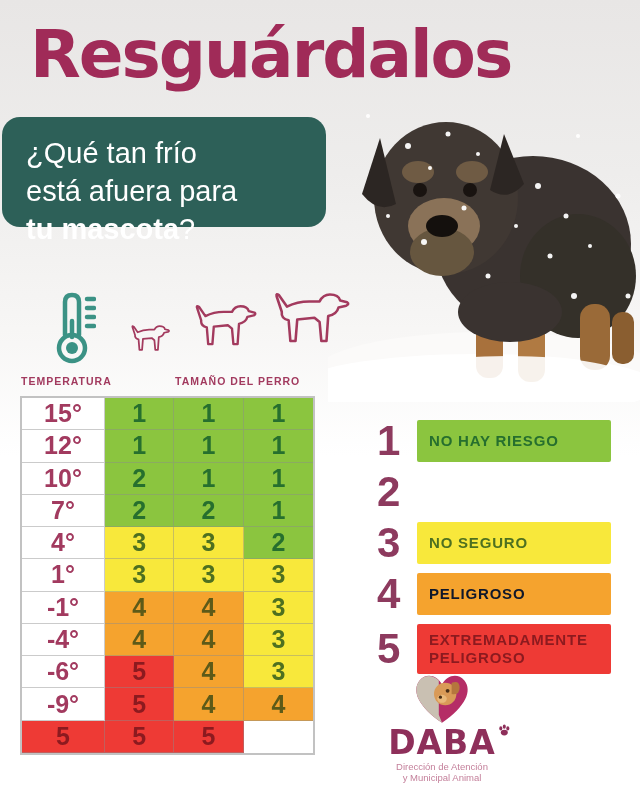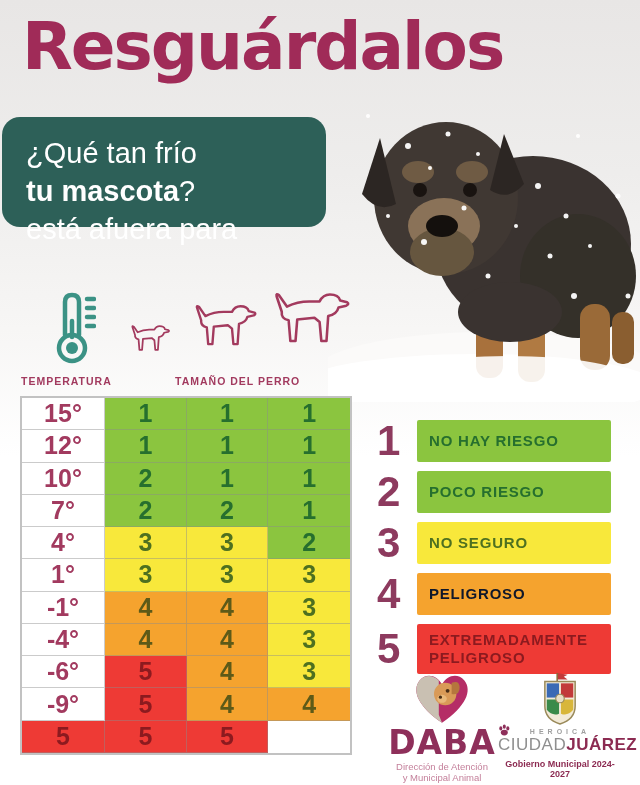--- a/index.html
+++ b/index.html
@@ -3,21 +3,21 @@
 <meta charset="utf-8">
 <style>
   html,body{margin:0;padding:0;}
   body{font-family:"Liberation Sans",sans-serif;}
   .poster{
     position:relative;width:640px;height:785px;overflow:hidden;
     background:linear-gradient(180deg,#e8e6e5 0%,#eeedec 22%,#f7f6f5 42%,#ffffff 58%,#ffffff 100%);
   }
   
   .title{
-    position:absolute;left:22px;top:8px;margin:0;
+    position:absolute;left:22px;top:8px;margin:8px;
     font-family:"DejaVu Sans","Liberation Sans",sans-serif;
     font-size:66px;font-weight:800;letter-spacing:-2px;color:#a02b58;
   }
   
   .question-box{
     position:absolute;left:2px;top:117px;width:324px;height:110px;
     background:#2d6058;border-radius:18px;box-sizing:border-box;
     padding:17px 24px;color:#ffffff;
     font-size:29px;line-height:38px;font-weight:500;
   }
@@ -30,21 +30,21 @@
     position:absolute;font-size:10.5px;font-weight:bold;letter-spacing:1px;color:#a23a5f;
   }
   .temp-label{left:21px;top:375px;width:90px;}
   .size-label{left:175px;top:375px;width:160px;}
   .dog-icon{position:absolute;}
   .dog-small{left:128px;top:322px;width:44px;height:40px;}
   .dog-medium{left:190px;top:301px;width:70px;height:61px;}
   .dog-large{left:268px;top:289px;width:86px;height:73px;}
   
   .risk-table{
-    position:absolute;left:20px;top:396px;width:332px;height:359px;
+    position:absolute;left:20px;top:396px;width:295px;height:359px;
     display:grid;grid-template-columns:83px 1fr 1fr 1fr;
     border:2px solid #c2c2c2;box-sizing:border-box;background:#ffffff;
   }
   .risk-table .cell{
     display:flex;align-items:center;justify-content:center;
     font-weight:bold;font-size:25px;
     border-right:1px solid rgba(140,140,140,.45);
     border-bottom:1px solid rgba(140,140,140,.45);
   }
   .risk-table .cell:nth-child(4n){border-right:none;}
@@ -84,22 +84,22 @@
 </style>
 </head>
 <body>
 
 <div class="poster">
 
   <h1 class="title">Resguárdalos</h1>
 
   <div class="question-box">
     <div>¿Qué tan frío</div>
+    <div>está afuera para</div>
     <div><span class="q-bold">tu mascota</span><span>?</span></div>
-    <div>está afuera para</div>
   </div>
 
   <svg class="dog-photo" viewBox="0 0 312 326" aria-hidden="true">
     <ellipse cx="160" cy="298" rx="175" ry="42" fill="#fbfaf9"></ellipse>
     <ellipse cx="150" cy="310" rx="180" ry="32" fill="#ffffff"></ellipse>
 
     <ellipse cx="205" cy="168" rx="98" ry="88" fill="#3a3330"></ellipse>
     <ellipse cx="250" cy="200" rx="58" ry="62" fill="#343029"></ellipse>
 
     <rect x="252" y="228" width="30" height="66" rx="14" fill="#9a6a38"></rect>
@@ -217,21 +217,20 @@
       <div class="cell risk-cell" style="background: rgb(238, 58, 53); color: rgb(140, 26, 31);">5</div>
     </div>
 
   <div class="legend" id="legend">
       <div class="legend-item">
         <div class="legend-num">1</div>
         <div class="legend-bar" style="background: rgb(139, 197, 63); color: rgb(38, 111, 46);">NO HAY RIESGO</div>
       </div>
       <div class="legend-item">
         <div class="legend-num">2</div>
-        <div class="legend-bar" style="background: rgb(139, 197, 63); color: rgb(38, 111, 46);">POCO RIESGO</div>
       </div>
       <div class="legend-item">
         <div class="legend-num">3</div>
         <div class="legend-bar" style="background: rgb(248, 232, 59); color: rgb(78, 112, 32);">NO SEGURO</div>
       </div>
       <div class="legend-item">
         <div class="legend-num">4</div>
         <div class="legend-bar" style="background: rgb(245, 163, 46); color: #0f172a;">PELIGROSO</div>
       </div>
       <div class="legend-item" style="min-height: 50px;">
@@ -258,29 +257,14 @@
         <ellipse cx="14" cy="6" rx="2.2" ry="3" fill="#8e2f5a"></ellipse>
         <ellipse cx="9" cy="12" rx="5" ry="4" fill="#8e2f5a"></ellipse>
       </svg>
     </div>
     <div class="daba-subtitle">
       <div>Dirección de Atención</div>
       <div>y Municipal Animal</div>
     </div>
   </div>
 
-  <div class="juarez-block">
-    <svg class="juarez-crest" viewBox="0 0 40 56" aria-hidden="true">
-      <path d="M17,8 L17,1 L28,3 L24,5 L28,8 Z" fill="#c23a3a"></path>
-      <rect x="16.2" y="1" width="1.6" height="9" fill="#8a6a3a"></rect>
-      <path d="M4,10 L36,10 L36,36 Q36,50 20,55 Q4,50 4,36 Z" fill="#f2ead8" stroke="#9a8a5a" stroke-width="1.6"></path>
-      <rect x="6" y="12" width="13" height="15" fill="#3a6ab5"></rect>
-      <rect x="21" y="12" width="13" height="15" fill="#c23a3a"></rect>
-      <path d="M6,29 L19,29 L19,44 Q12,47 6,40 Z" fill="#3a8a4a"></path>
-      <path d="M21,29 L34,29 L34,40 Q28,47 21,44 Z" fill="#d8b63a"></path>
-      <circle cx="20" cy="28" r="4.5" fill="#e8dfc6" stroke="#9a8a5a" stroke-width="1.2"></circle>
-    </svg>
-    <div class="heroica">HEROICA</div>
-    <div class="ciudad-line"><span class="ciudad">CIUDAD</span><span class="juarez">JUÁREZ</span></div>
-    <div class="gobierno">Gobierno Municipal 2024-2027</div>
-  </div>
 
 </div>
 
 </body></html>

